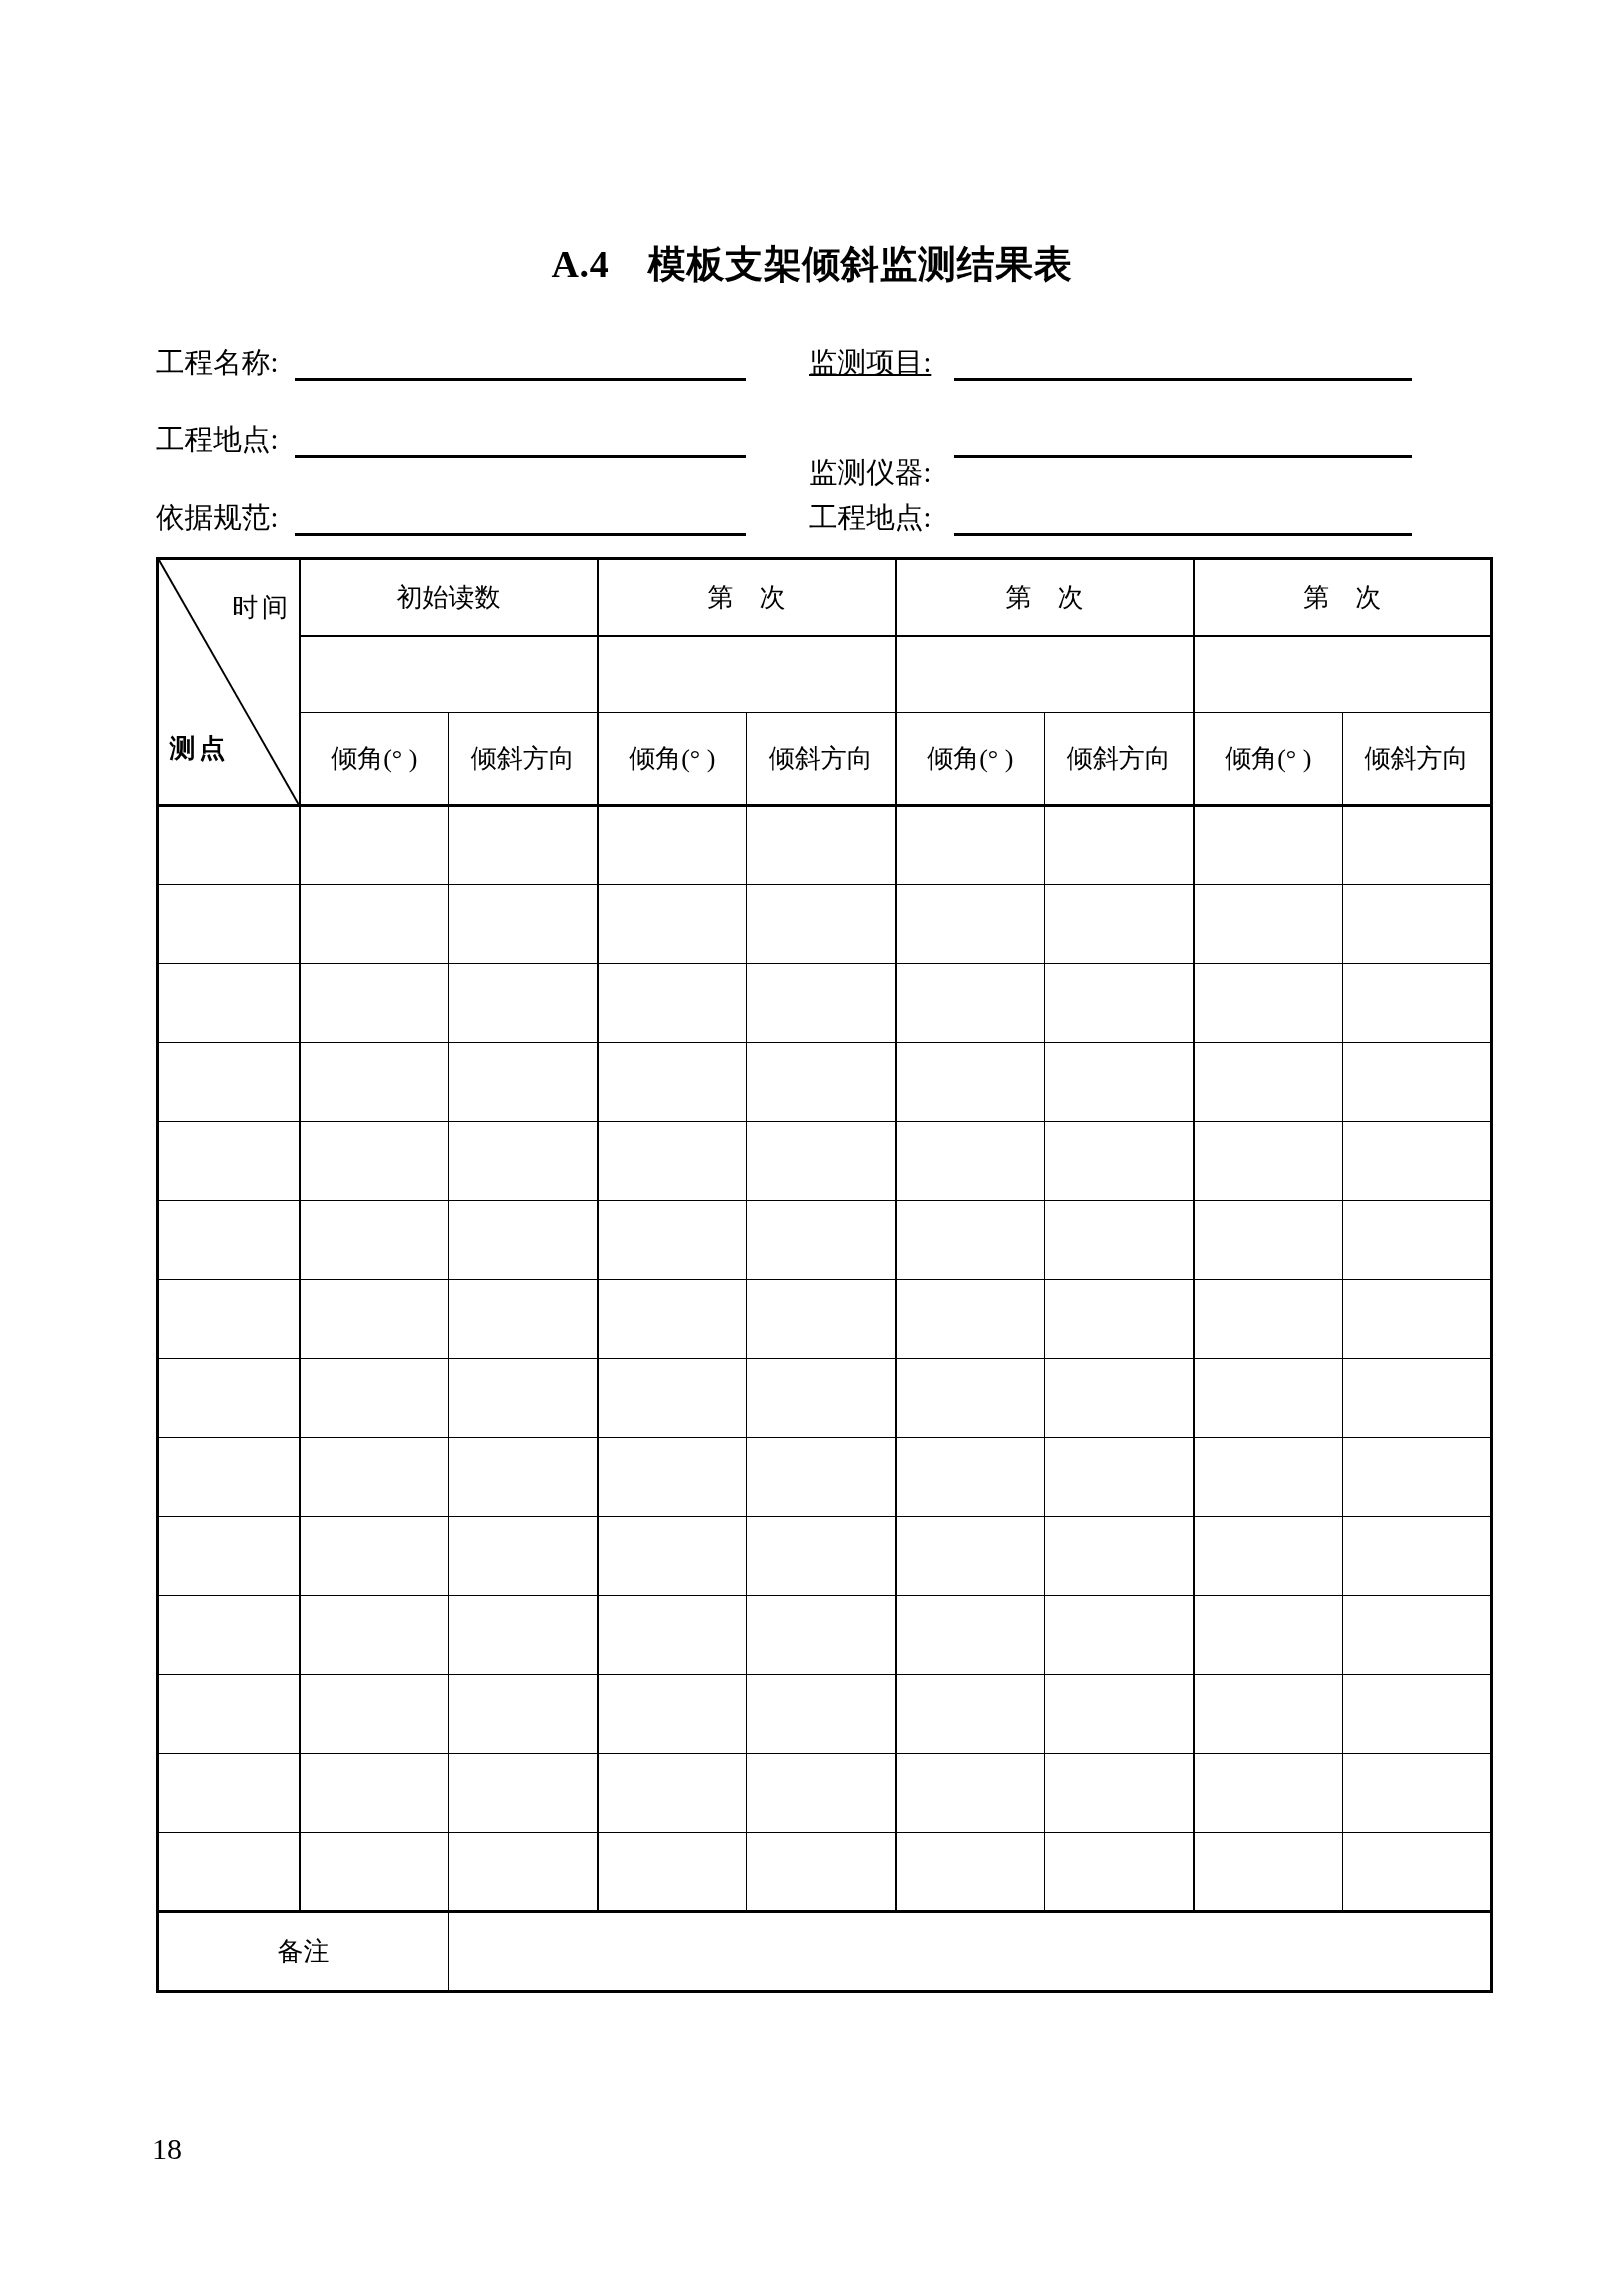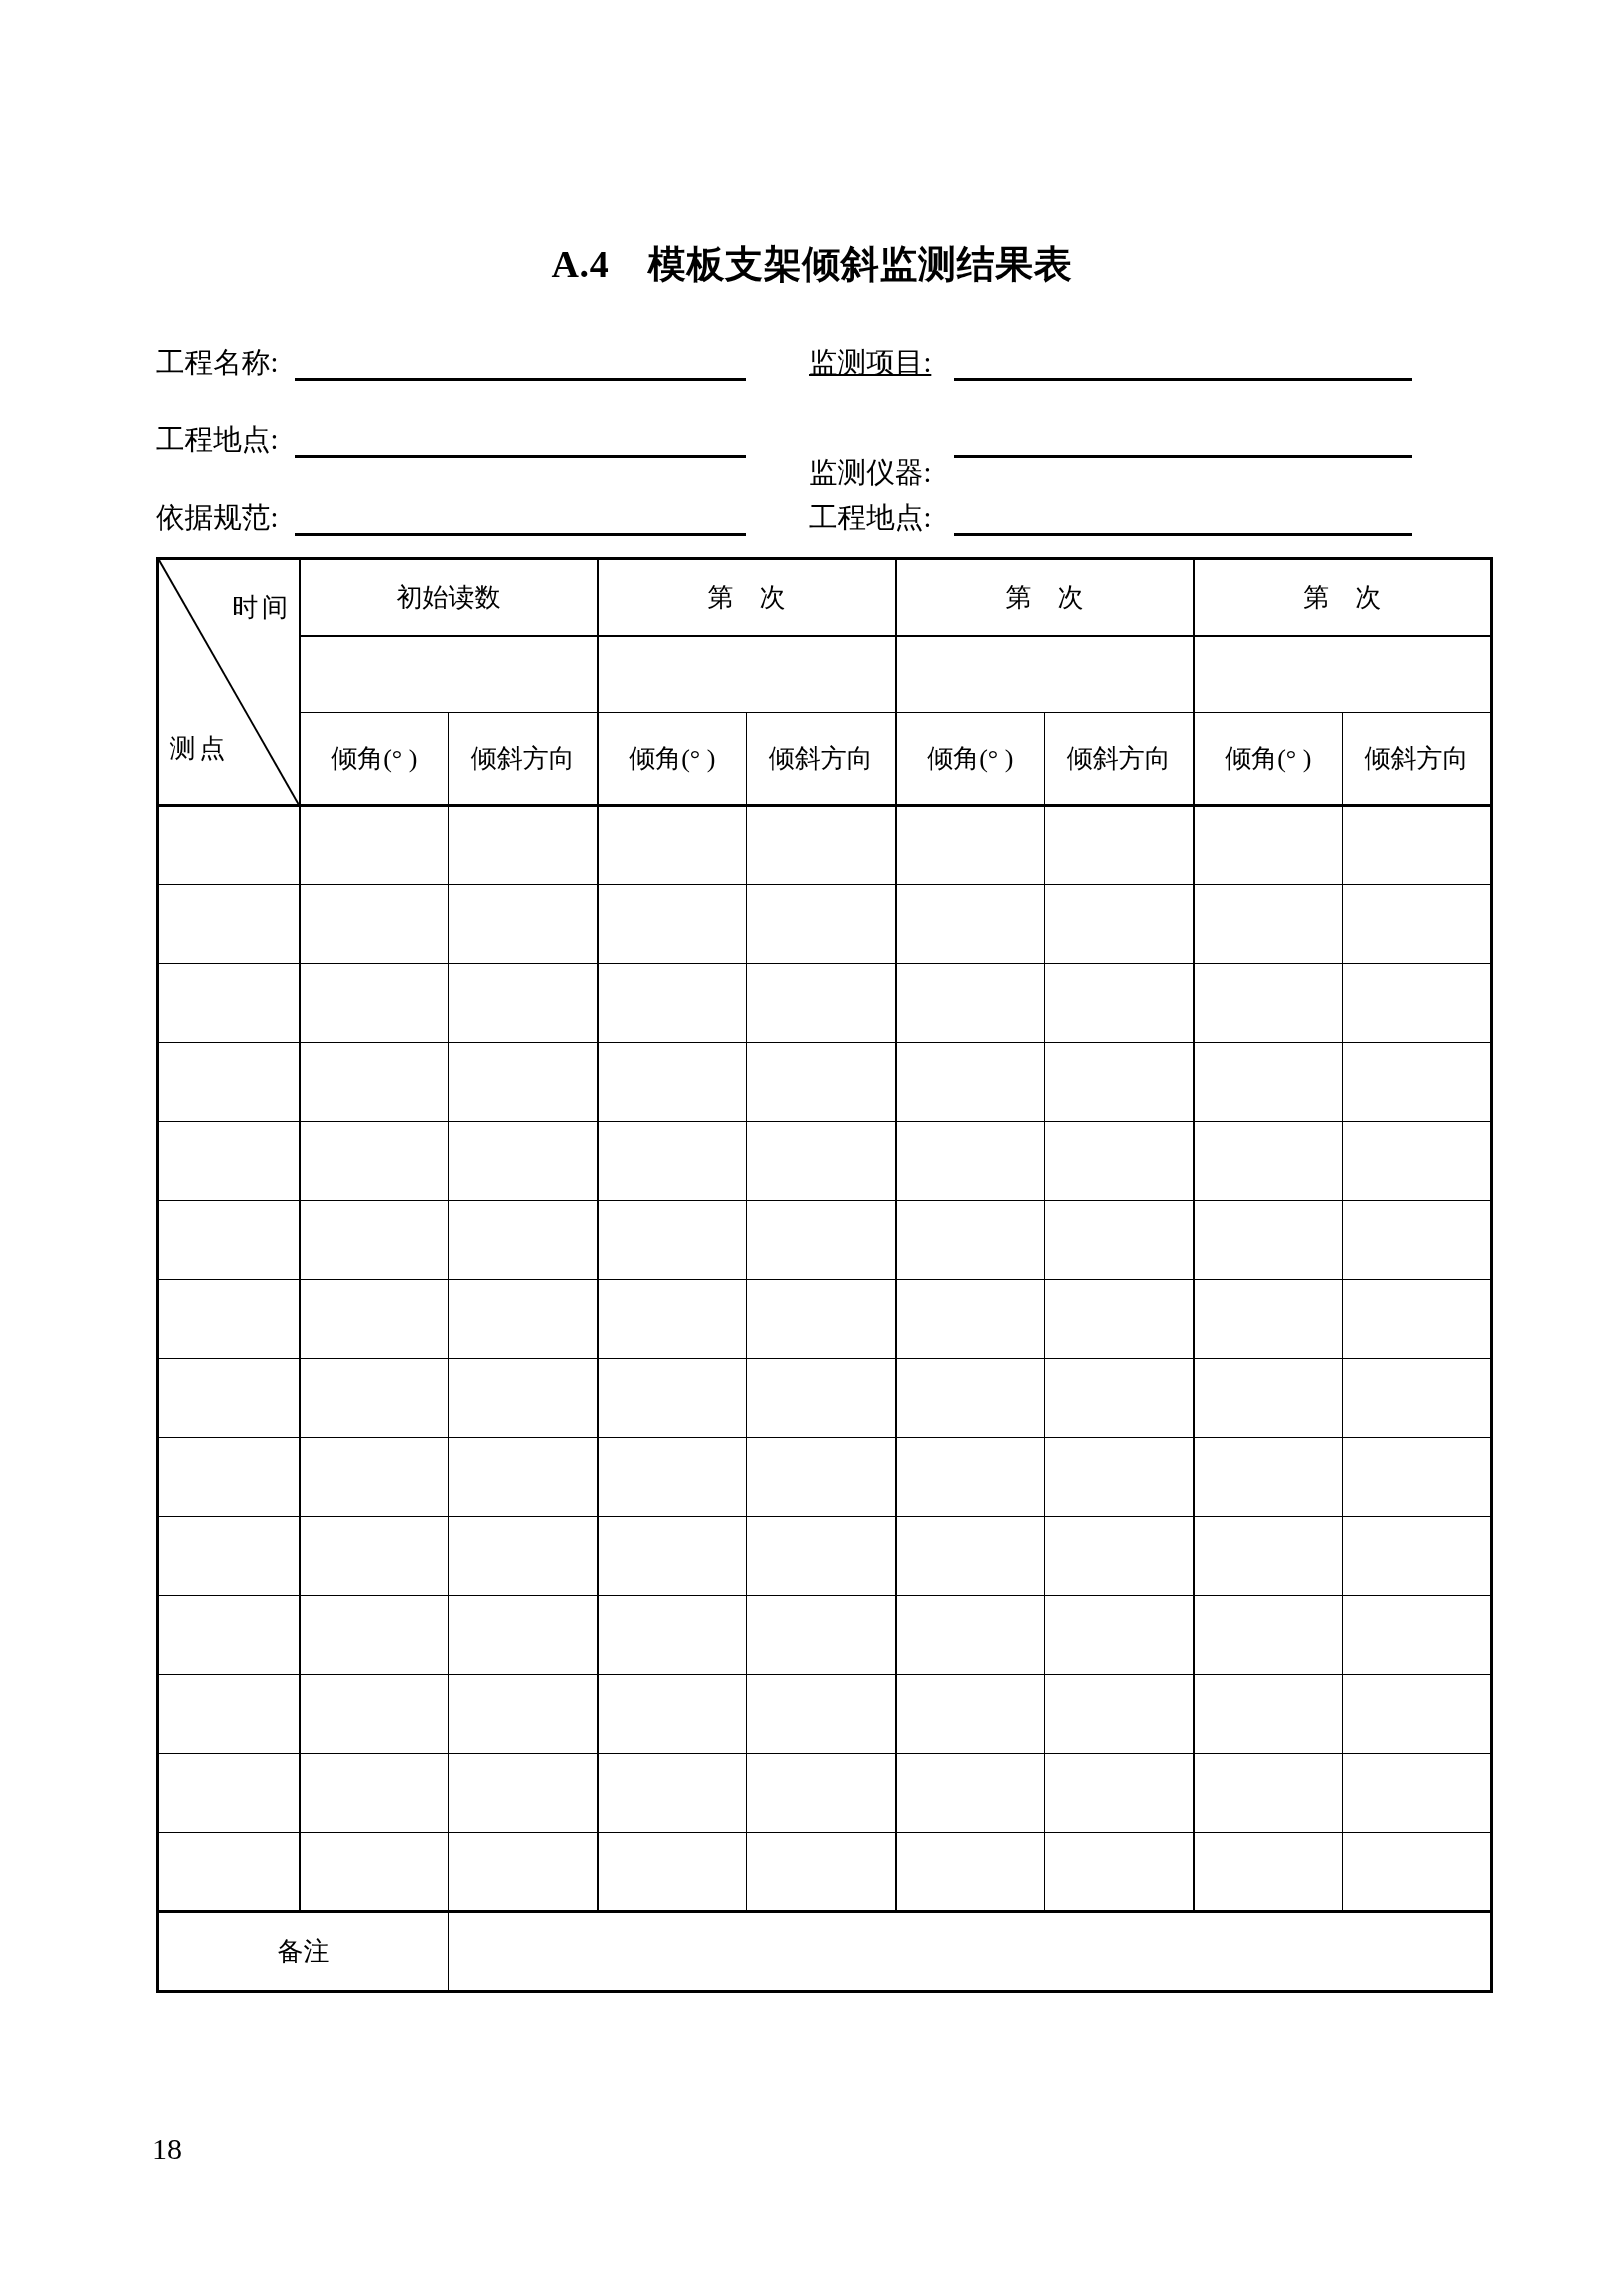--- a/index.html
+++ b/index.html
@@ -92,20 +92,21 @@
     right: 6.5px;
     font-size: 26px;
     letter-spacing: 3.9px;
   }
   .diag-point {
     position: absolute;
     bottom: 38px;
     left: 10.4px;
     font-size: 26px;
     letter-spacing: 3.9px;
+    font-weight: bold;
   }
 
   
   .page-number {
     position: absolute;
     left: 152px;
     top: 2132px;
     font-size: 30px;
   }
 </style>

